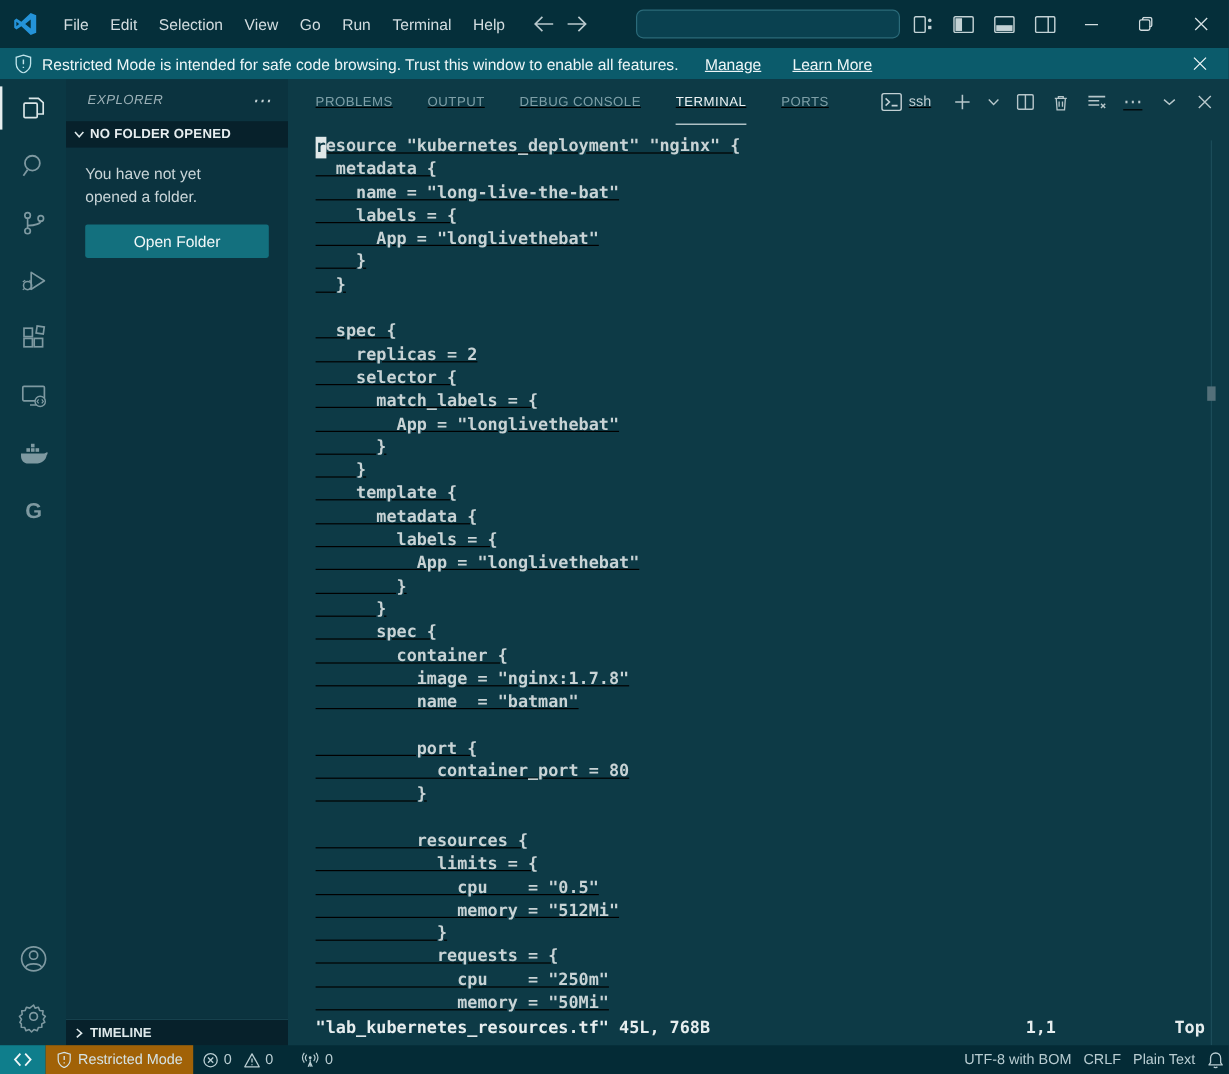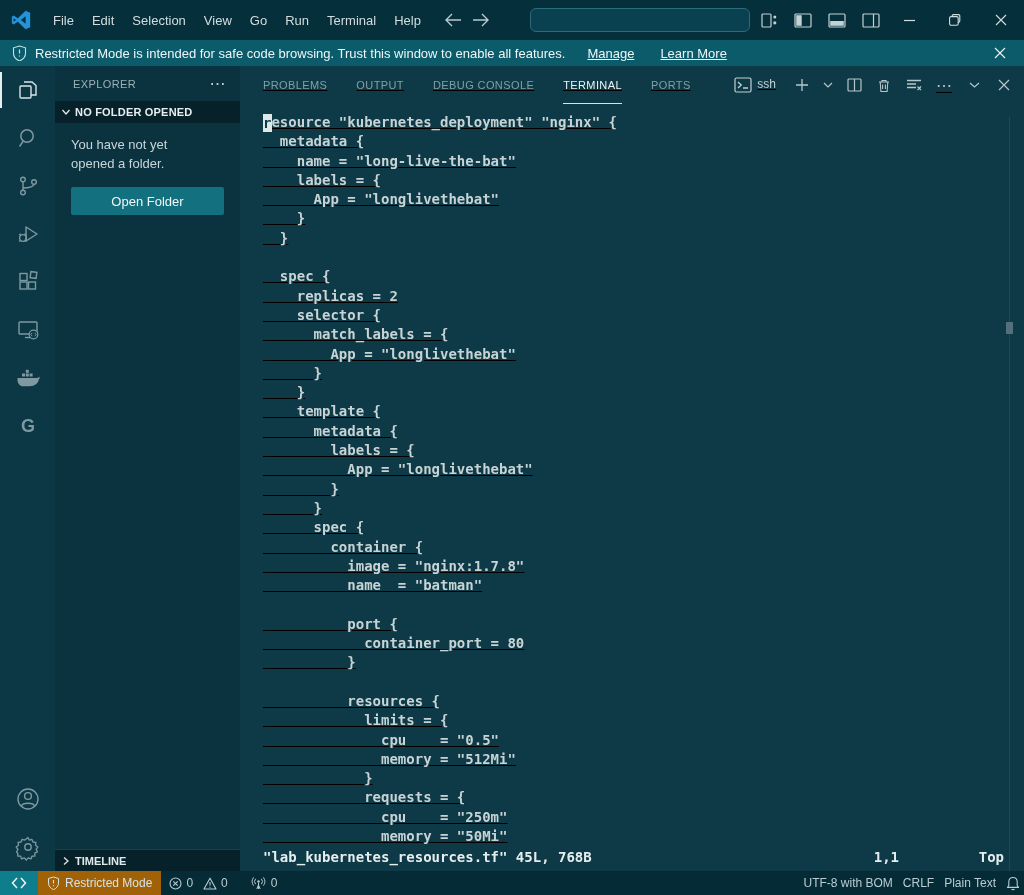--- a/index.html
+++ b/index.html
@@ -33,21 +33,21 @@
   
   .activitybar { width:55px; background:#0b3844; display:flex; flex-direction:column; align-items:center; }
   .ab-item { width:55px; height:48px; display:flex; align-items:center; justify-content:center; color:#7e99a1; position:relative; }
   .ab-item.active { color:#dbe6e8; }
   .ab-item.active::before { content:""; position:absolute; left:0; top:6px; bottom:6px; width:2px; background:#e6eeef; }
   .ab-spacer { flex:1; }
 
   
   .sidebar { width:185px; background:#0b333f; display:flex; flex-direction:column; color:#c9d5d8; }
   .sidebar-title { height:35px; display:flex; align-items:center; justify-content:space-between; padding:0 14px 0 18px;
-    font-size:11px; letter-spacing:.4px; color:#9db2b8; }
+    font-size:11px; letter-spacing:.4px; color:#9db2b8;font-style:italic; }
   .sec-hdr { height:22px; background:#07212b; display:flex; align-items:center; gap:4px; padding:0 6px;
     font-size:11px; font-weight:bold; color:#e7eef0; letter-spacing:.2px; }
   .sb-body { padding:12px 16px 0 16px; font-size:13px; line-height:19px; }
   .open-folder { display:block; width:100%; height:28px; margin:14px 0 4px 0; background:#13707e; color:#f2f7f8;
     border:none; border-radius:2px; font-size:13px; font-family:inherit; }
   .sb-note { margin-top:14px; }
   .sb-note a { color:#3ea4e5; text-decoration:none; }
   .sb-bottom { margin-top:auto; }
   .sb-row { height:22px; display:flex; align-items:center; gap:4px; padding:0 6px; background:#07212b;
     border-top:1px solid #16414d; font-size:11px; font-weight:bold; color:#dfe9eb; }
@@ -62,21 +62,21 @@
   .pa { width:24px; height:24px; display:flex; align-items:center; justify-content:center; }
   .term-name { display:flex; align-items:flex-start; gap:5px; font-size:12px; color:#c2d0d4; margin-right:8px; }
 
   .terminal { position:relative; flex:1; overflow:hidden; }
   .terminal pre { font-family:"DejaVu Sans Mono", monospace; font-size:14px; line-height:19.3px; font-weight:bold;
     color:#c8d3d5; padding:9px 0 0 23px; }
   .term-cursor { position:absolute; left:23px; top:10px; width:8.5px; height:18px; background:#dfe8e9;
     color:#0d3a46; font-family:"DejaVu Sans Mono", monospace; font-size:14px; font-weight:bold; line-height:18px; text-align:center; }
   .vim-status { position:absolute; left:23px; bottom:6px; right:0; font-family:"DejaVu Sans Mono", monospace;
     font-size:14px; font-weight:bold; color:#e6edee; }
-  .vim-ruler { position:absolute; right:125px; bottom:0; }
+  .vim-ruler { position:absolute; right:144px; bottom:0; }
   .vim-pos { position:absolute; right:20px; bottom:0; }
   .term-scroll { position:absolute; right:14px; top:13px; bottom:0; border-left:1px solid #1b4c59; width:0; }
   .term-thumb { position:absolute; right:11px; top:218px; width:7px; height:12px; background:#54707a; }
 
   
   .statusbar { height:24px; background:#042b36; display:flex; align-items:center; color:#b9cdd2; font-size:12px; }
   .remote { width:38px; height:24px; background:#0f7e8c; color:#f0f6f7; display:flex; align-items:center; justify-content:center; }
   .sb-item { display:flex; align-items:center; gap:5px; padding:0 9px; height:100%; }
   .sb-item.restricted { background:#a16207; color:#d5e3e6; }
   .probs { display:flex; align-items:center; gap:4px; padding:0 8px; }

